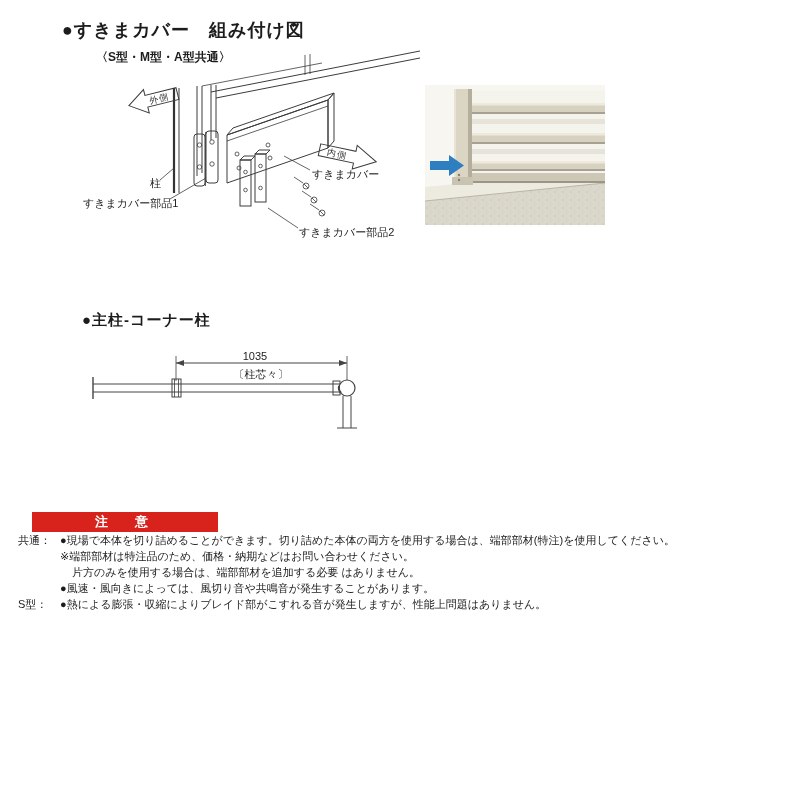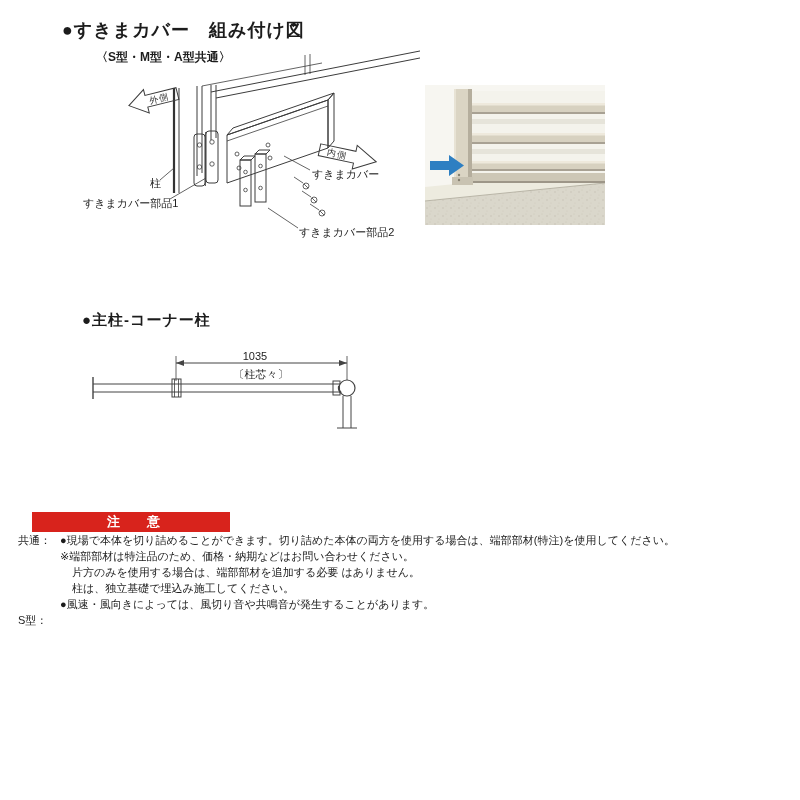--- a/index.html
+++ b/index.html
@@ -12,21 +12,21 @@
   .diagram-svg{left:80px;top:50px;width:340px;height:215px;overflow:hidden;}
   .photo-svg{left:425px;top:85px;width:180px;height:140px;}
   .dim-svg{left:75px;top:348px;width:310px;height:85px;}
   .ln{stroke:#3c3c3c;fill:none;stroke-width:1;}
   .thin{stroke:#3c3c3c;fill:none;stroke-width:0.8;}
   .dim{stroke:#444;fill:none;stroke-width:1;}
   text{font-family:"Liberation Sans","DejaVu Sans",sans-serif;fill:#1c1c1c;}
   .dlabel{font-size:11px;}
   .arrowtxt{font-size:9px;fill:#333;letter-spacing:1px;}
   .banner{left:32px;top:512px;width:186px;height:20px;background:#d8231c;color:#ffffff;
-    font-size:13px;font-weight:bold;text-align:center;line-height:20px;letter-spacing:7px;padding-left:12px;}
+    font-size:13px;font-weight:bold;text-align:center;line-height:20px;letter-spacing:7px;}
   .cautions{left:18px;top:532px;width:778px;font-size:11px;line-height:16px;}
   .crow{display:flex;white-space:nowrap;}
   .clabel{width:42px;flex:0 0 42px;}
   .ctext{}
   .ind{padding-left:12px;}
   .text-red{color:#e50012;}
 </style>
 </head>
 <body>
 
@@ -209,24 +209,24 @@
       <span class="ctext ind">片方のみを使用する場合は、端部部材を追加する必要 はありません。</span>
     </div>
     <div class="crow">
       <span class="clabel"></span>
     </div>
     <div class="crow">
       <span class="clabel"></span>
     </div>
     <div class="crow">
       <span class="clabel"></span>
-      <span class="ctext ind">柱は、独立基礎で埋込み施工してください。</span>
     </div>
     <div class="crow">
       <span class="clabel"></span>
       <span class="ctext">●風速・風向きによっては、風切り音や共鳴音が発生することがあります。</span>
     </div>
     <div class="crow">
       <span class="clabel">S型：</span>
+      <span class="ctext">●熱による膨張・収縮によりブレイド部がこすれる音が発生しますが、性能上問題はありません。</span>
     </div>
   </div>
 
 </div>
 
 </body></html>

